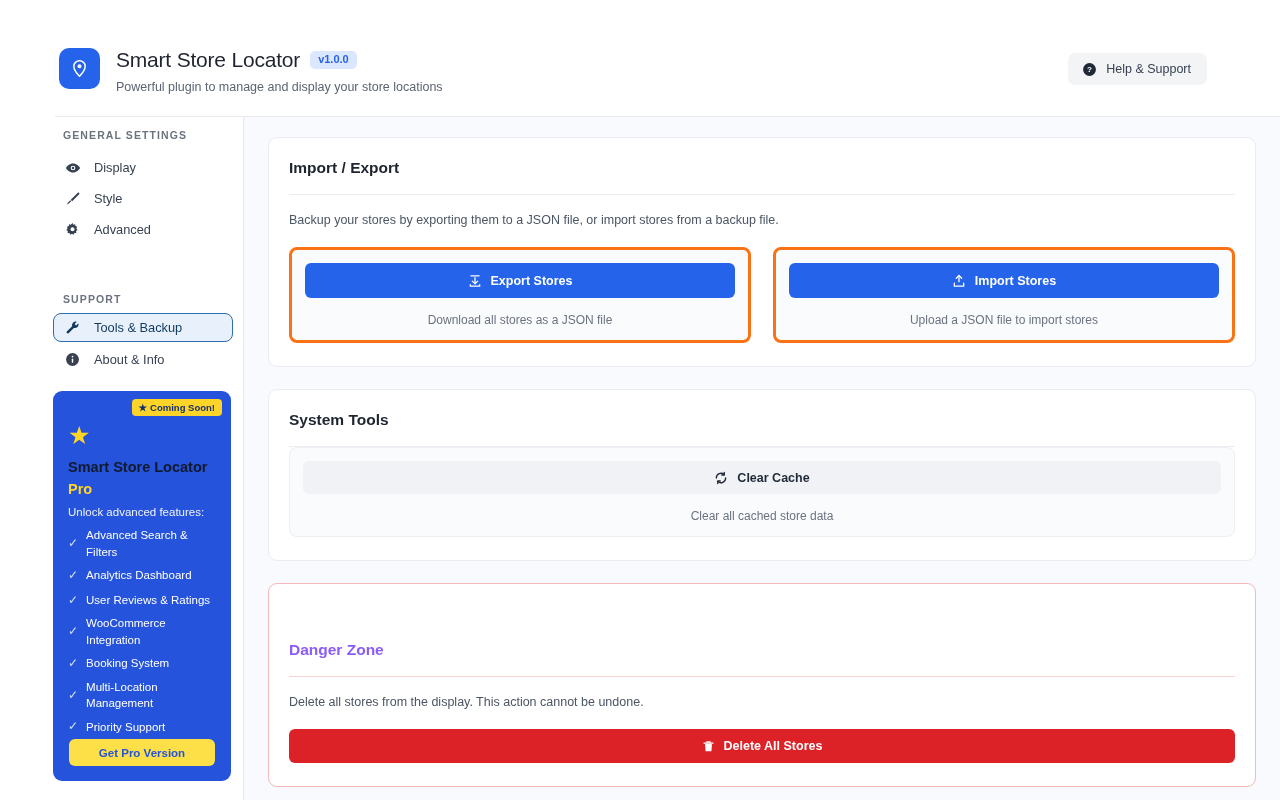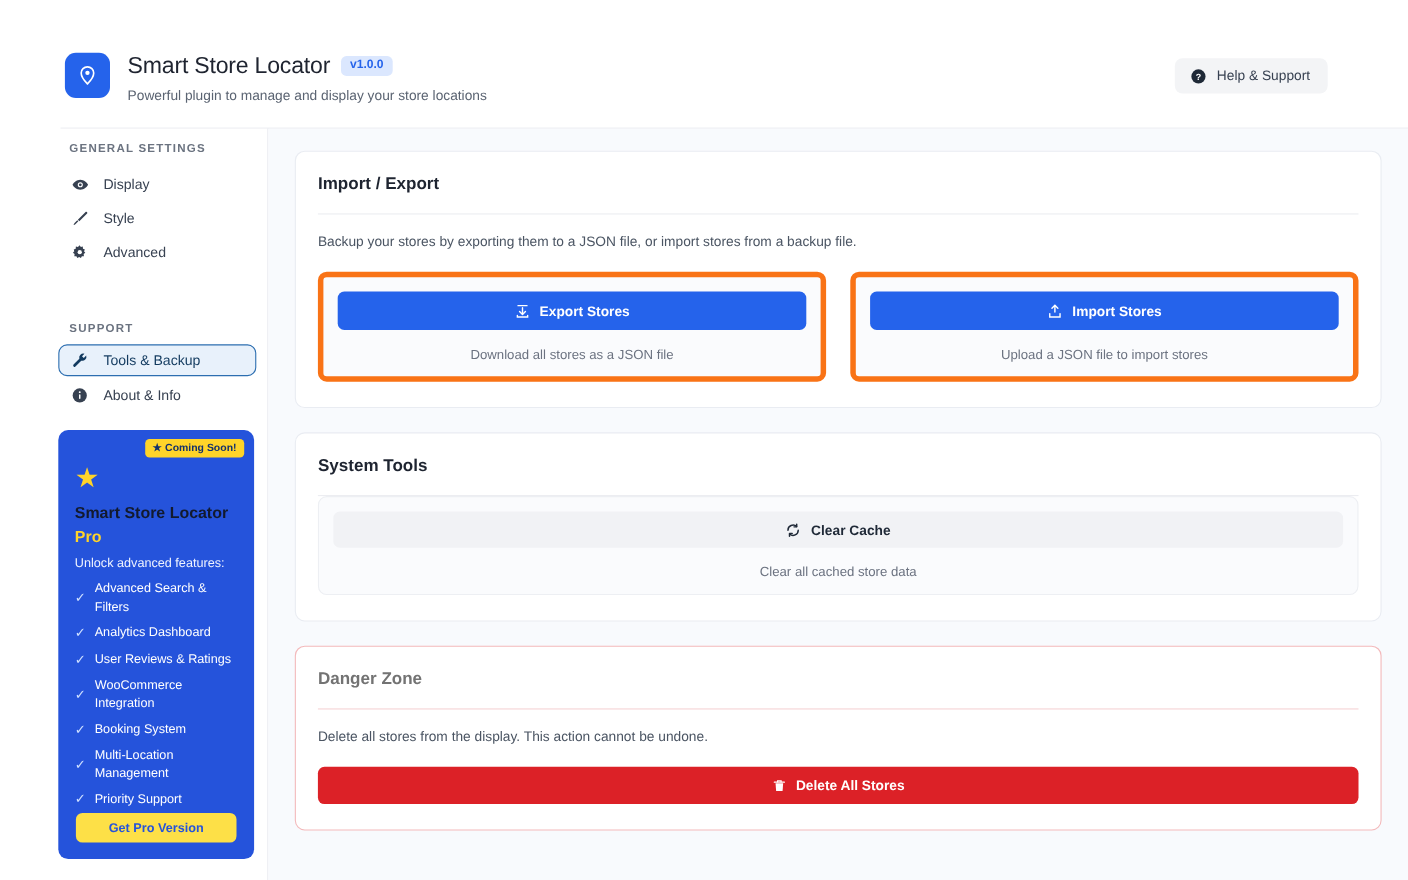--- a/index.html
+++ b/index.html
@@ -98,21 +98,21 @@
   .card {
     background: #ffffff; border: 1px solid #e9ecf2; border-radius: 9px;
     margin: 0 0 22px 0; padding: 21px 20px 23px;
   }
   .card-title { font-size: 15.5px; color: #1e2430; font-weight: 700; }
   .card-rule { height: 1px; background: #ecedf1; margin: 17px 0 0; }
   .card-desc { font-size: 12.5px; color: #4b5563; margin-top: 18px; }
 
   .ie-grid { display: flex; gap: 22px; margin-top: 20px; }
   .ie-panel {
-    flex: 1; background: #fafbfd; border: 5px solid #f97316; border-radius: 8px;
+    flex: 1; background: #fafbfd; border: 3px solid #f97316; border-radius: 8px;
     padding: 13px; text-align: center;
   }
   .btn-blue {
     width: 100%; height: 35px; background: #2563eb; color: #ffffff;
     border: none; border-radius: 6px; cursor: pointer;
     display: flex; align-items: center; justify-content: center; gap: 9px;
     font-size: 12.5px; font-weight: 700;
   }
   .panel-caption { font-size: 12px; color: #6b7280; margin-top: 15px; }
 
@@ -121,21 +121,21 @@
     padding: 13px; text-align: center; 
   }
   .btn-grey {
     width: 100%; height: 33px; background: #f1f2f5; color: #1f2937;
     border: none; border-radius: 6px; cursor: pointer;
     display: flex; align-items: center; justify-content: center; gap: 9px;
     font-size: 12.5px; font-weight: 700;
   }
 
   .card.danger { border-color: #f3b9bb; }
-  .card.danger .card-title { color: #737373; }
+  .card.danger .card-title { color: #8b5cf6; margin-top: 36px; }
   .card.danger .card-rule { background: #f5d3d5; }
   .btn-red {
     width: 100%; height: 34px; background: #dc2127; color: #ffffff;
     border: none; border-radius: 6px; cursor: pointer;
     display: flex; align-items: center; justify-content: center; gap: 9px;
     font-size: 12.5px; font-weight: 700; margin-top: 20px;
   }
   .inner { padding: 20px 24px 0; }
 </style>
 </head>

